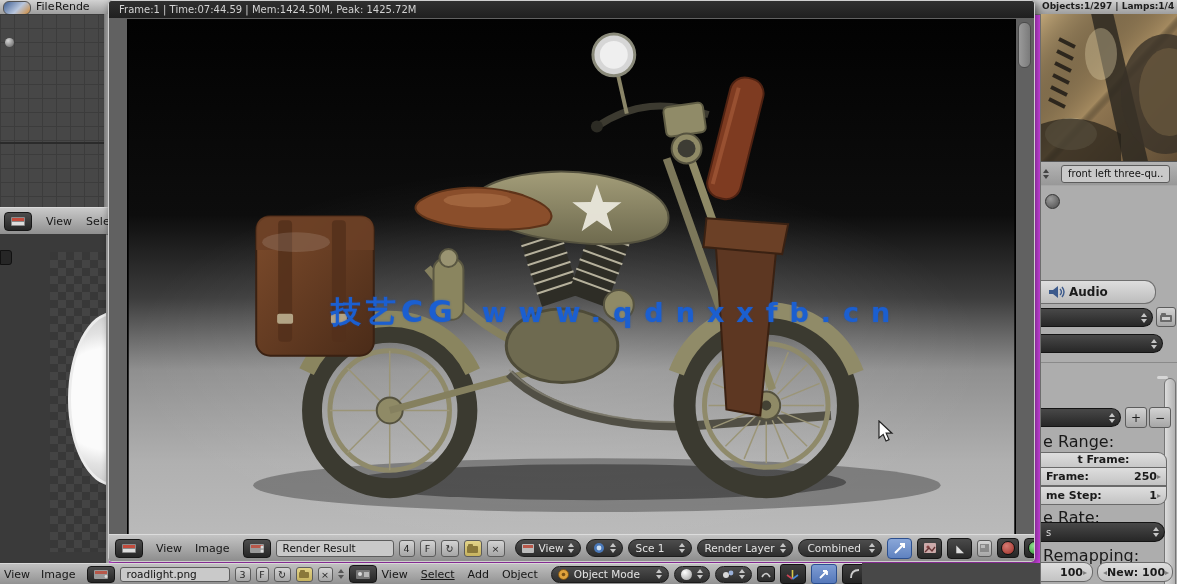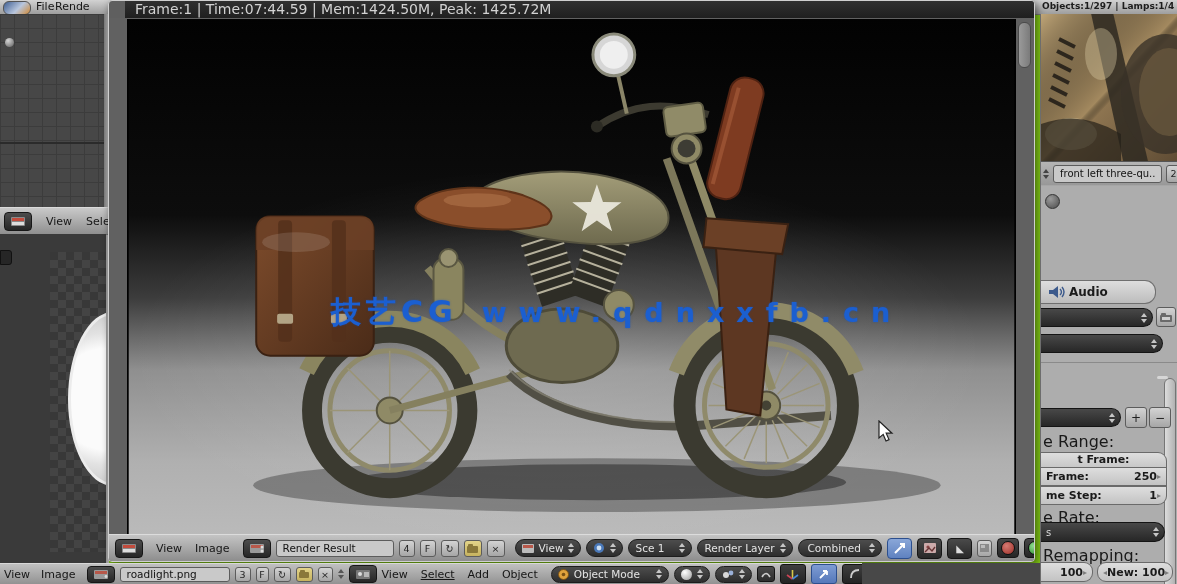--- a/index.html
+++ b/index.html
@@ -1,17 +1,17 @@
 <!DOCTYPE html>
 <html><head>
 <meta charset="utf-8">
 <style>
   html,body{margin:0;padding:0;background:#6a6a6a;}
   .screen{position:relative;width:1177px;height:584px;overflow:hidden;
-          font-family:"DejaVu Sans",sans-serif;background:#84cc16;}
+          font-family:"DejaVu Sans",sans-serif;background:#d946ef;}
   .abs{position:absolute;}
   .menu{font-size:11px;color:#161616;}
   .flex1{flex:1;}
   
   .info-bar{left:0;top:0;width:1177px;height:14px;background:linear-gradient(#d2d2d2,#9e9e9e);border-bottom:1px solid #787878;}
   .info-stats{left:1042px;top:1px;width:135px;height:12px;font-size:9px;color:#1d1d1d;white-space:nowrap;overflow:hidden;font-weight:bold;}
   .logo{left:3px;top:1px;width:26px;height:12px;border-radius:6px;background:linear-gradient(135deg,#3f5f93,#b8c6dd 55%,#d08a36);border:1px solid #555;}
   
   .vp-left{left:0;top:14px;width:106px;height:193px;background:#474747;
      background-image:linear-gradient(#3c3c3c 1px,transparent 1px),linear-gradient(90deg,#3c3c3c 1px,transparent 1px);
@@ -23,21 +23,21 @@
   .uv-body{left:0;top:234px;width:106px;height:329px;background:#3a3a3a;overflow:hidden;}
   .checker{position:absolute;left:50px;top:18px;width:56px;height:300px;
      background:repeating-conic-gradient(#444 0 25%,#383838 0 50%);background-size:16px 16px;}
   .wheel-preview{position:absolute;left:68px;top:78px;width:84px;height:168px;border-radius:50%;
      background:radial-gradient(circle at 42% 50%,#fbfbfb 52%,#e2e2e2 68%,#c2c2c2);border:3px solid #ececec;}
   .mini-tab{position:absolute;left:0;top:16px;width:10px;height:13px;background:#262626;border-radius:0 3px 3px 0;border:1px solid #111;}
   
   .etype{width:26px;height:17px;border-radius:4px;background:linear-gradient(#4c4c4c,#262626);border:1px solid #171717;display:flex;align-items:center;justify-content:center;flex:none;}
   
   .rwin{left:108px;top:0;width:927px;height:562px;background:#5f5f5f;border:1px solid #cfcfcf;border-radius:4px;box-shadow:2px 3px 8px rgba(0,0,0,.55);box-sizing:border-box;overflow:hidden;}
-  .rw-status{left:16px;top:0;width:100%;height:17px;background:linear-gradient(#303030,#1f1f1f);color:#d2d2d2;font-size:14px;line-height:17px;padding-left:10px;box-sizing:border-box;white-space:nowrap;}
+  .rw-status{left:0;top:0;width:100%;height:17px;background:linear-gradient(#303030,#1f1f1f);color:#d2d2d2;font-size:10px;line-height:17px;padding-left:10px;box-sizing:border-box;white-space:nowrap;}
   .rw-body{left:0;top:17px;width:100%;height:518px;background:#616161;}
   .rw-canvas{left:18px;top:1px;width:889px;height:516px;background:#000;}
   .rw-scroll{right:3px;top:4px;width:11px;height:44px;background:linear-gradient(90deg,#9a9a9a,#7b7b7b);border-radius:6px;border:1px solid #4b4b4b;}
   .watermark{left:222px;top:274px;white-space:nowrap;color:#1b5fd0;font-weight:bold;text-shadow:0 0 2px rgba(20,80,200,.55);}
   .wm-cn{font-size:30px;letter-spacing:5px;}
   .wm-url{font-size:27px;letter-spacing:12px;margin-left:24px;}
   .rw-footer{left:0;bottom:0;width:100%;height:27px;background:linear-gradient(#c4c4c4,#8d8d8d);border-top:1px solid #dcdcdc;display:flex;align-items:center;padding:0 6px;gap:5px;box-sizing:border-box;}
   
   .ddark{background:linear-gradient(#4d4d4d,#2d2d2d);border:1px solid #1c1c1c;border-radius:9px;color:#e4e4e4;font-size:10.5px;display:flex;align-items:center;padding:0 6px;gap:5px;height:18px;box-sizing:border-box;flex:none;}
   .steppers{display:flex;flex-direction:column;gap:2px;align-items:center;flex:none;}
@@ -50,21 +50,21 @@
   .togglebtn{width:23px;height:19px;border-radius:4px;background:linear-gradient(#4a4a4a,#282828);border:1px solid #161616;display:flex;align-items:center;justify-content:center;color:#dcdcdc;font-size:10px;flex:none;}
   .togglebtn.on{background:linear-gradient(#8aa7d8,#5f82c0);border-color:#2c4f8e;}
   
   .bbar{left:0;top:563px;width:1040px;height:21px;background:linear-gradient(#c0c0c0,#929292);border-top:1px solid #d8d8d8;display:flex;align-items:center;padding:0 4px;gap:5px;box-sizing:border-box;}
   .bbar-dark{left:862px;top:563px;width:178px;height:21px;background:#484848;}
   .manip{width:24px;height:18px;border-radius:3px;background:linear-gradient(#3f3f3f,#242424);border:1px solid #141414;display:flex;align-items:center;justify-content:center;flex:none;}
   .manip.on{background:linear-gradient(#7e9cd3,#5578ba);border-color:#2c4f8e;}
   
   .props{left:1040px;top:14px;width:137px;height:570px;background:#a6a6a6;border-left:1px solid #6d6d6d;overflow:hidden;}
   .ref-photo{left:0;top:0;width:137px;height:147px;overflow:hidden;border-bottom:1px solid #555;}
-  .cam-row{left:0;top:148px;width:137px;height:23px;background:linear-gradient(#b5b5b5,#989898);display:flex;align-items:center;gap:4px;padding:0 2px;box-sizing:border-box;}
+  .cam-row{left:0;top:148px;width:137px;height:23px;background:linear-gradient(#b5b5b5,#989898);display:flex;align-items:center;gap:12px;padding:0 2px;box-sizing:border-box;}
   .pbody{left:0;top:172px;width:137px;height:398px;background:#adadad;}
   .pround{position:absolute;left:4px;top:8px;width:13px;height:13px;border-radius:50%;background:radial-gradient(circle at 35% 30%,#9a9a9a,#4c4c4c);border:1px solid #333;}
   .audio-row{position:absolute;left:0;top:94px;width:114px;height:22px;background:linear-gradient(#dedede,#bdbdbd);border:1px solid #6f6f6f;border-left:none;border-radius:0 11px 11px 0;display:flex;align-items:center;}
   .audio-label{font-size:12px;font-weight:bold;color:#1c1c1c;flex:1;text-align:left;}
   .pdd{position:absolute;background:linear-gradient(#484848,#272727);border:1px solid #141414;border-radius:10px;display:flex;align-items:center;padding:0 5px;color:#ddd;font-size:10px;box-sizing:border-box;}
   .plabel{position:absolute;font-size:16px;font-weight:normal;color:#191919;white-space:nowrap;}
   .pfield{position:absolute;background:linear-gradient(#dedede,#c3c3c3);border:1px solid #6a6a6a;font-size:11px;font-weight:bold;color:#1a1a1a;display:flex;align-items:center;padding:0 5px;box-sizing:border-box;white-space:nowrap;}
   .arrow-dim{opacity:.45;font-size:8px;}
   .pscroll{position:absolute;right:2px;top:192px;width:10px;height:258px;background:linear-gradient(90deg,#dcdcdc,#b2b2b2);border:1px solid #757575;border-radius:6px;}
   .grab{position:absolute;right:10px;top:190px;width:11px;height:3px;background:#d6d6d6;border-radius:2px;}

